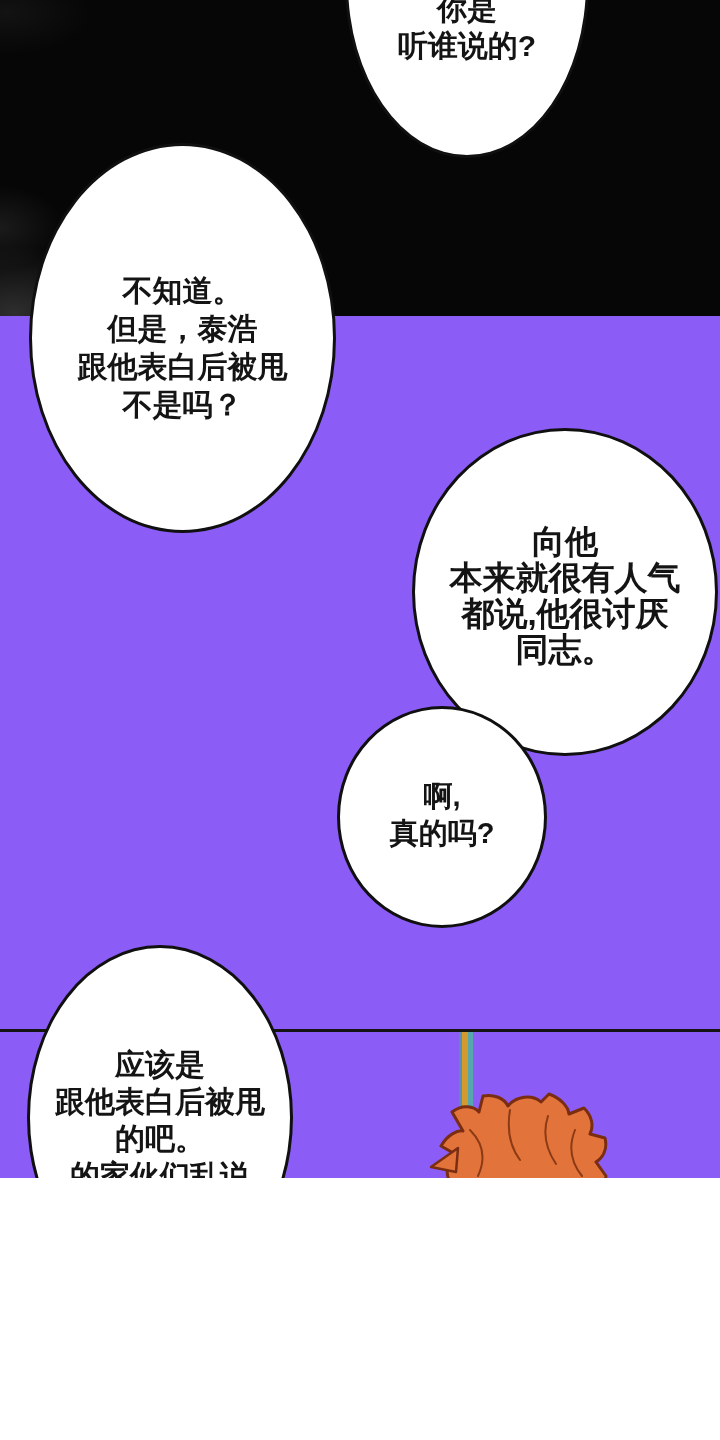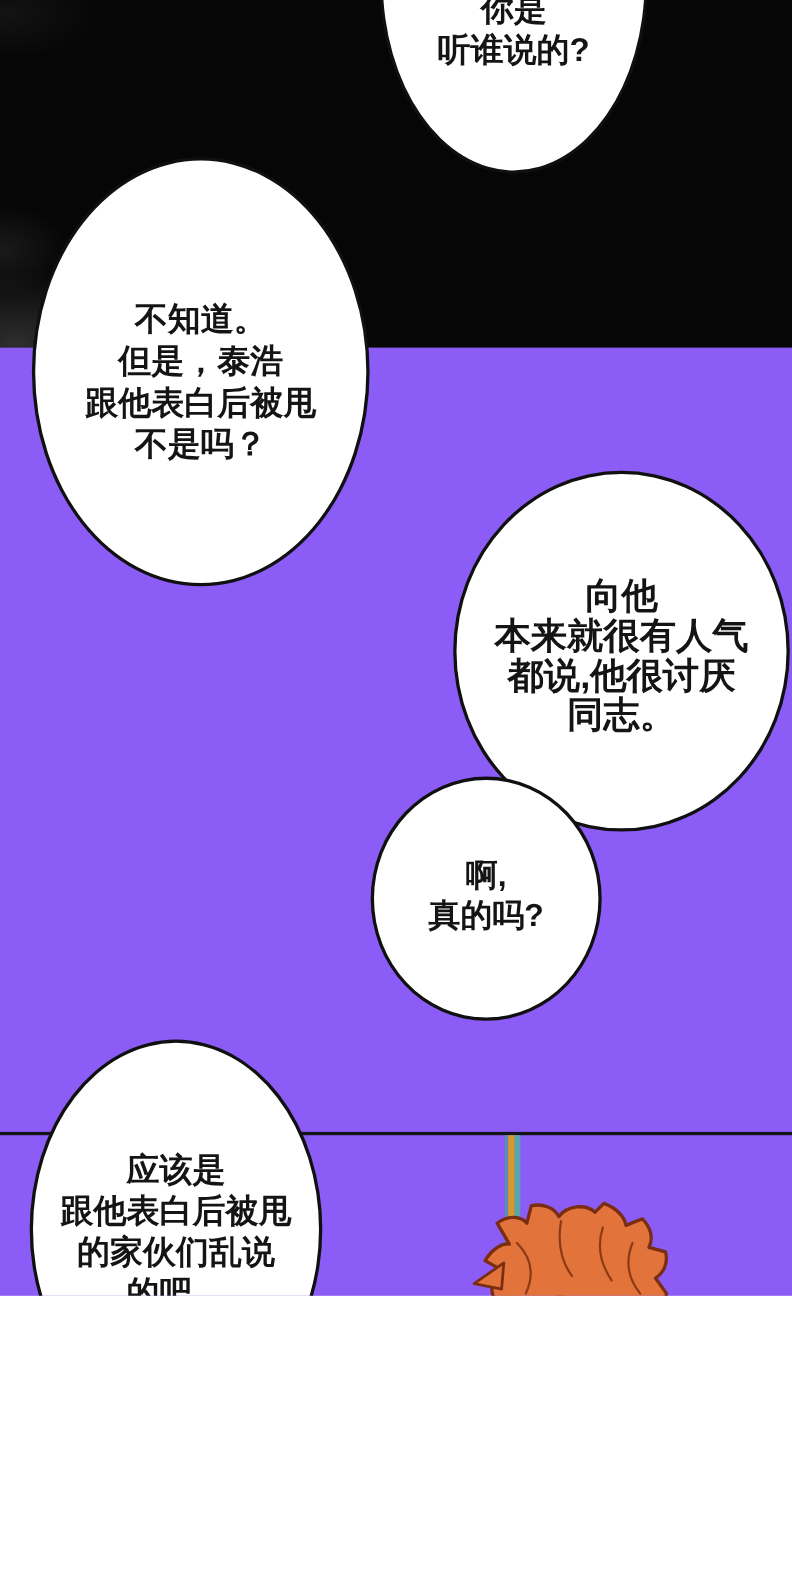--- a/index.html
+++ b/index.html
@@ -171,17 +171,17 @@
   </div>
 
   <div class="btxt" style="left:337px;top:778px;width:210px;font-size:29px;line-height:37px;">
     <span>啊,</span>
     <span>真的吗?</span>
   </div>
 
   <div class="btxt" style="left:27px;top:1046px;width:266px;font-size:30px;line-height:37px;">
     <span>应该是</span>
     <span>跟他表白后被甩</span>
+    <span>的吧。</span>
     <span>的家伙们乱说</span>
-    <span>的吧。</span>
   </div>
 
 </div>
 
 </body></html>

